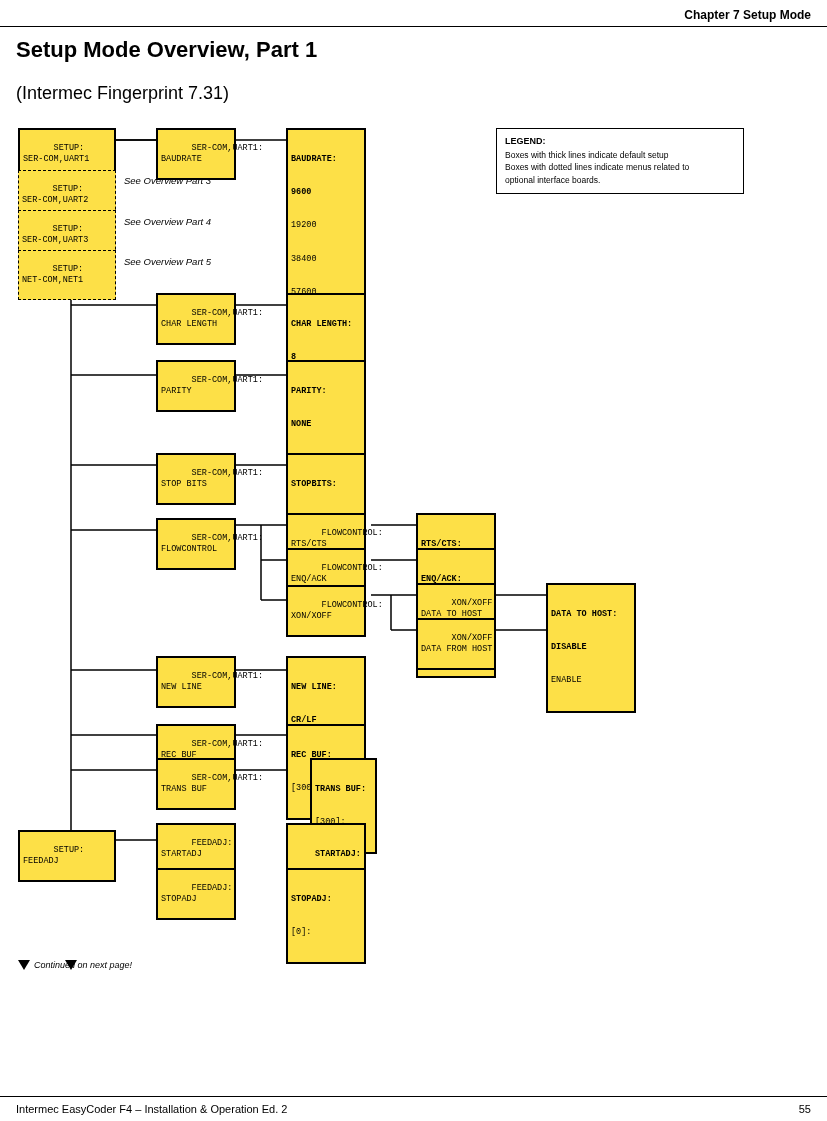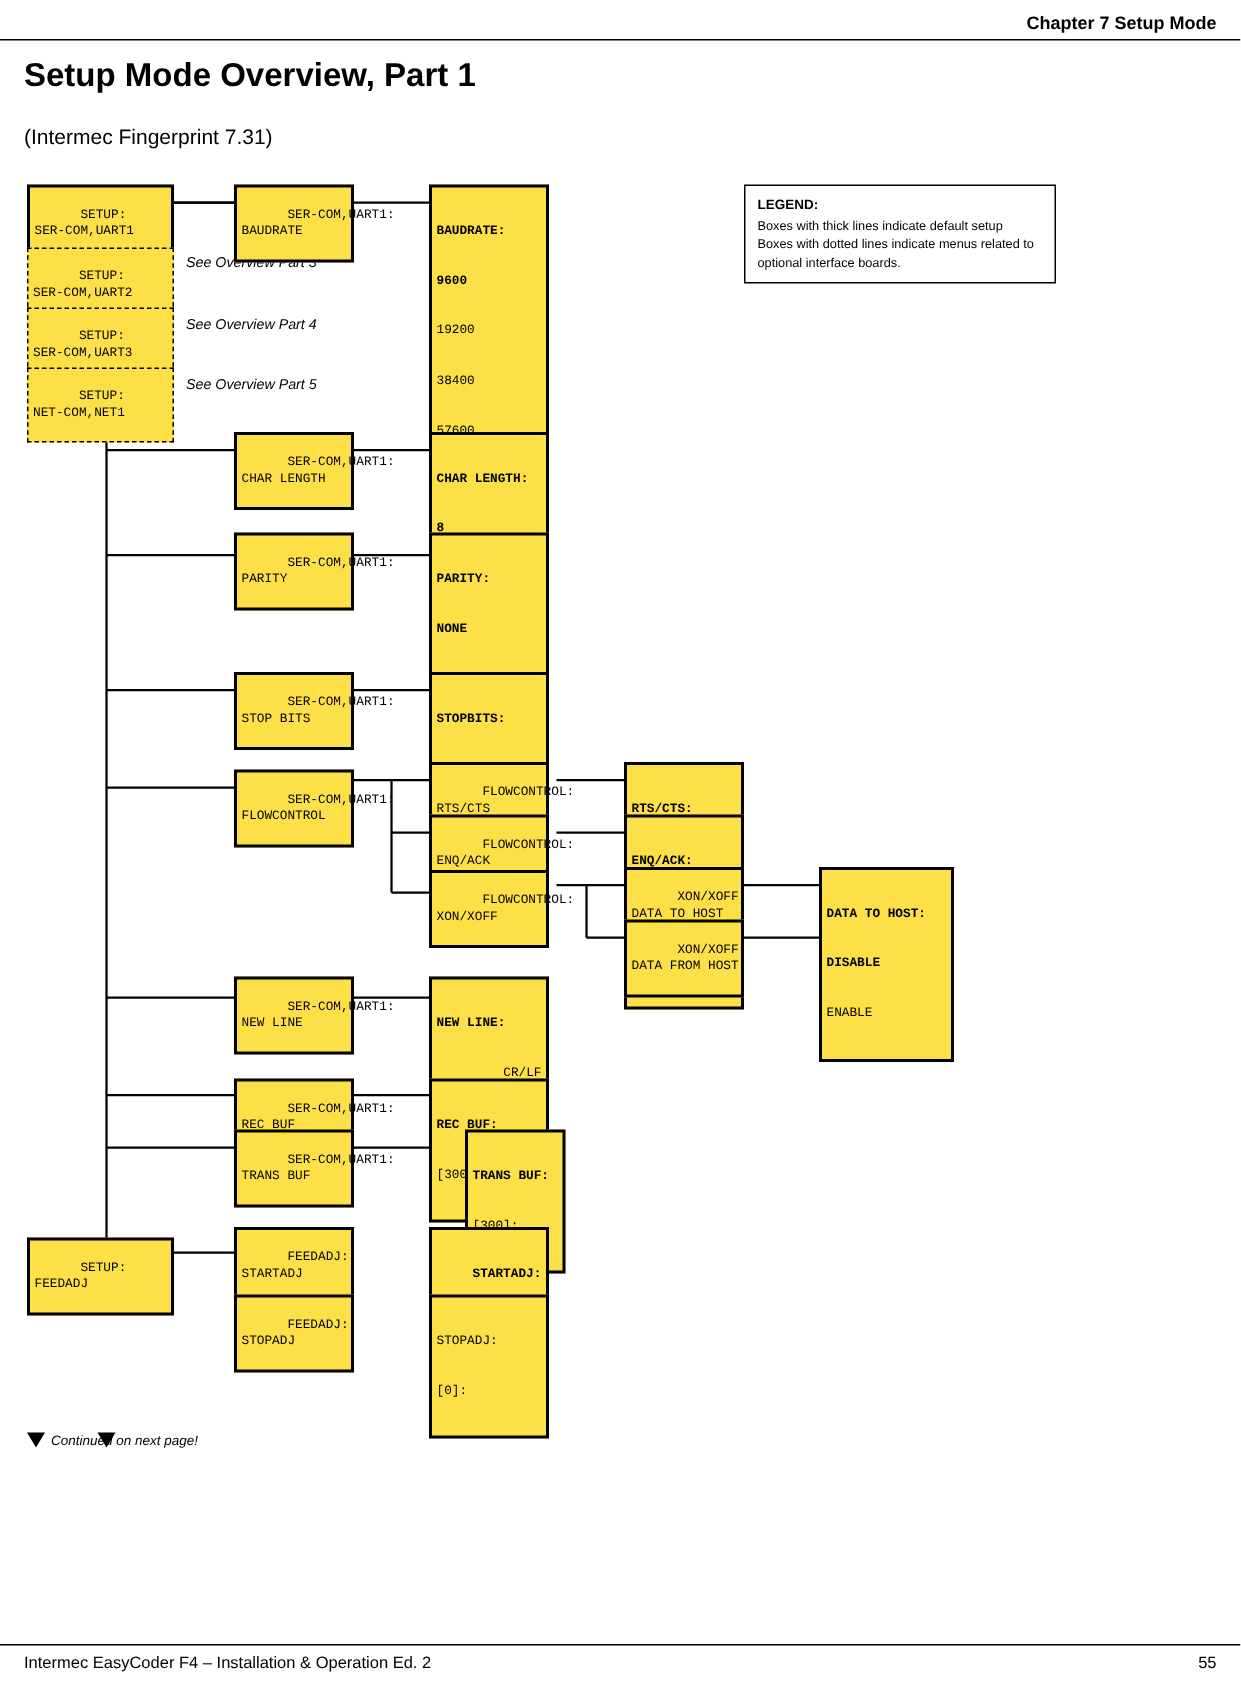--- a/index.html
+++ b/index.html
@@ -36,21 +36,21 @@
     .main-content {
       padding: 10px 16px 40px 16px;
       position: relative;
     }
     .page-title {
       font-size: 22px;
       font-weight: bold;
       margin-bottom: 2px;
     }
     .page-subtitle {
-      font-size: 14px;
+      font-size: 18px;
       margin-bottom: 16px;
       margin-top: 20px;
     }
     .diagram-area {
       position: relative;
       width: 100%;
       height: 900px;
     }
     
     .box {
@@ -328,21 +328,21 @@
     </div>
 
 
     <div class="box thick" style="left:140px; top:536px; width:80px;">
       <span>SER-COM,UART1:
 NEW LINE</span>
     </div>
 
     <div class="box" style="left:270px; top:536px; width:80px;">
       <div style="font-weight:bold; font-family:'Courier New',monospace; font-size:8.5px;">NEW LINE:</div>
-      <div style="font-weight:normal; font-family:'Courier New',monospace; font-size:8.5px;text-align:right;">CR/LF</div>
+      <div style="font-weight:bold; font-family:'Courier New',monospace; font-size:8.5px;">CR/LF</div>
       <div style="font-family:'Courier New',monospace; font-size:8.5px;">LF</div>
       <div style="font-family:'Courier New',monospace; font-size:8.5px;">CR</div>
     </div>
 
     <div class="box thick" style="left:140px; top:604px; width:80px;">
       <span>SER-COM,UART1:
 REC BUF</span>
     </div>
 
     <div class="box" style="left:270px; top:604px; width:80px;">
@@ -374,25 +374,25 @@
       <div style="font-weight:bold; font-family:'Courier New',monospace; font-size:8.5px;margin-left:24px;">STARTADJ:</div>
       <div style="font-family:'Courier New',monospace; font-size:8.5px;">[0]:</div>
     </div>
 
     <div class="box thick" style="left:140px; top:748px; width:80px;">
       <span>FEEDADJ:
 STOPADJ</span>
     </div>
 
     <div class="box" style="left:270px; top:748px; width:80px;">
-      <div style="font-weight:normal; font-family:'Courier New',monospace; font-size:8.5px;">STOPADJ:</div>
+      <div style="font-weight:bold; font-family:'Courier New',monospace; font-size:8.5px;">STOPADJ:</div>
       <div style="font-family:'Courier New',monospace; font-size:8.5px;">[0]:</div>
     </div>
 
-    <div class="legend-box" style="left:480px; top:8px; width:208px;">
+    <div class="legend-box" style="left:480px; top:8px; width:248px;">
       <div style="font-weight:bold; font-size:9px;">LEGEND:</div>
       <div style="font-size:8.5px;">Boxes with thick lines indicate default setup</div>
       <div style="font-size:8.5px;">Boxes with dotted lines indicate menus related to</div>
       <div style="font-size:8.5px;">optional interface boards.</div>
     </div>
 
     <div class="continued-text" style="left:2px; top:840px;">
       <span class="arrow-down"></span>
       <span>Continued on next page!</span>
     </div>

